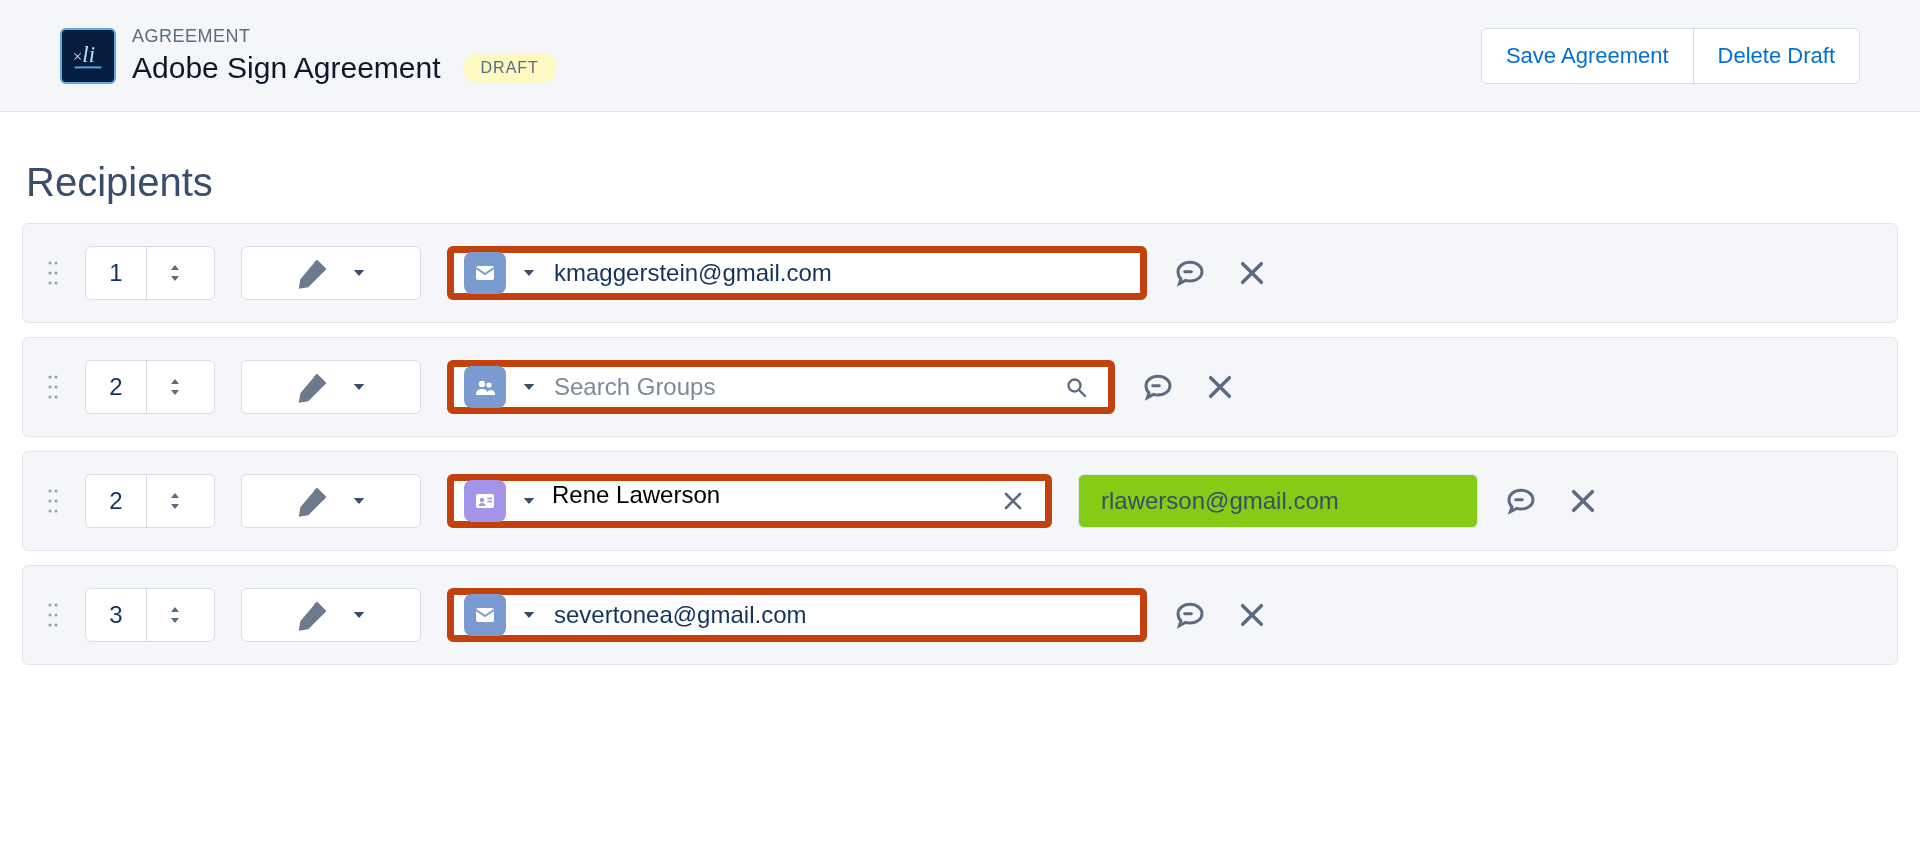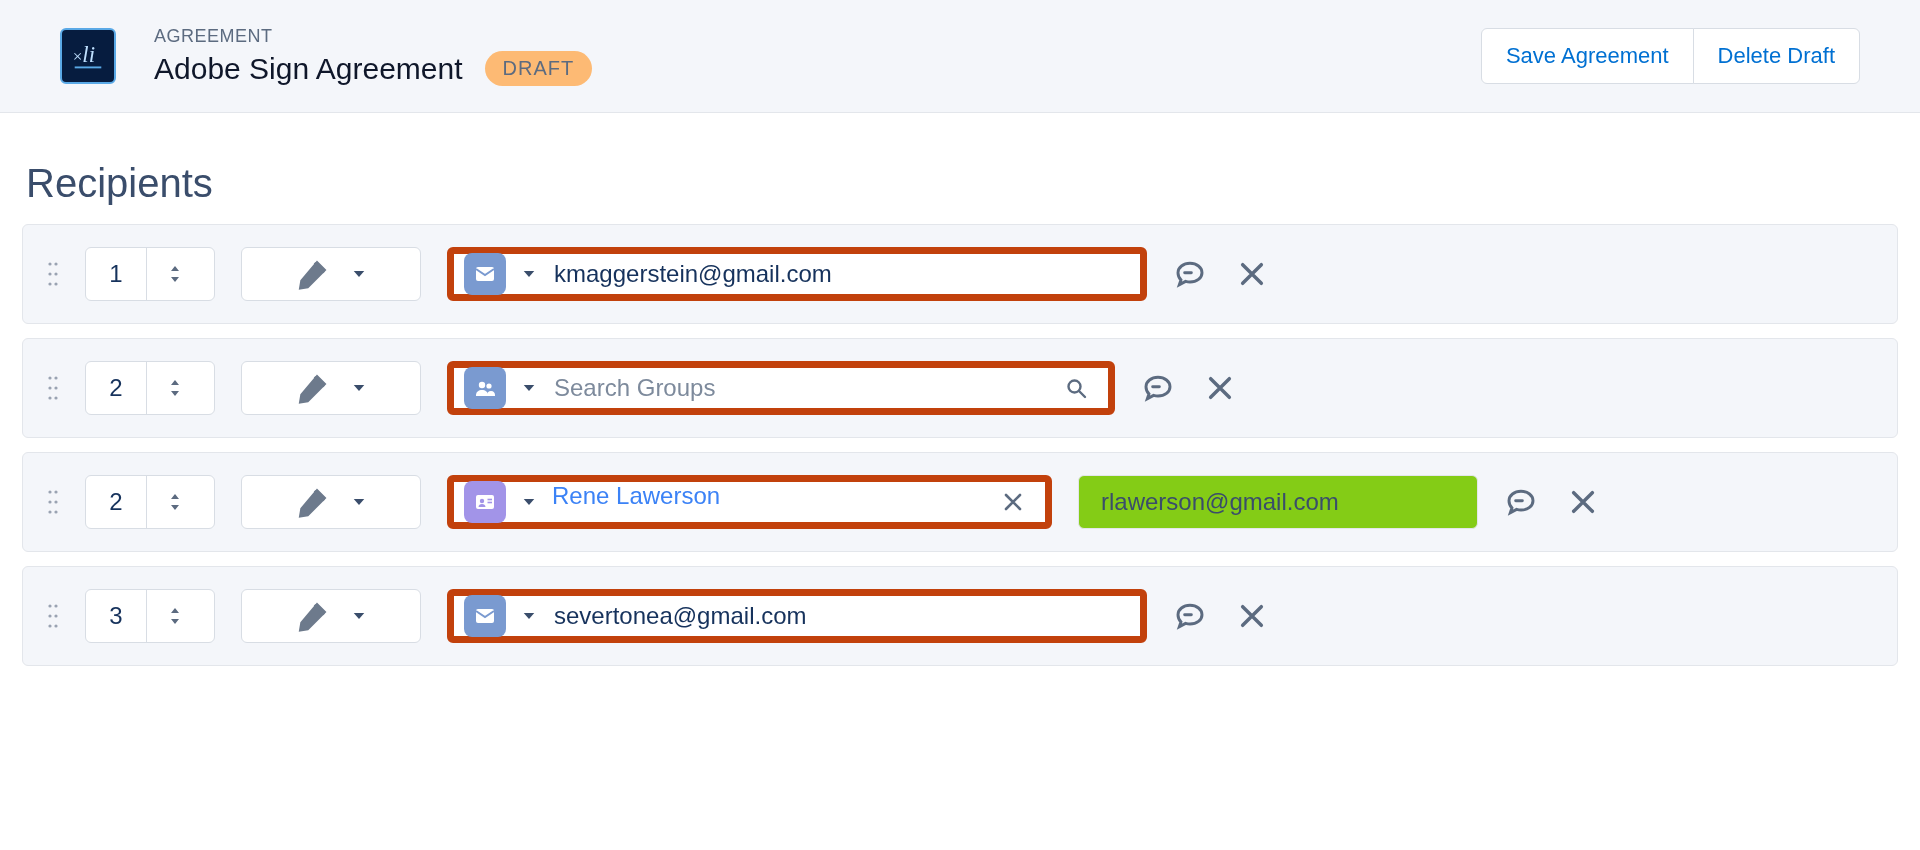--- a/index.html
+++ b/index.html
@@ -17,21 +17,21 @@
     display: flex;
     align-items: center;
     justify-content: space-between;
     padding: 26px 60px 26px 60px;
     background: #f4f6fa;
     border-bottom: 1px solid #e3e6eb;
   }
   .page-header-left {
     display: flex;
     align-items: center;
-    gap: 38px;
+    gap: 16px;
   }
   .app-icon {
     width: 56px;
     height: 56px;
     border-radius: 6px;
     background: #061c3f;
     border: 2px solid #5aa9e6;
     display: flex;
     align-items: center;
     justify-content: center;
@@ -46,23 +46,23 @@
   .header-title-row { display: flex; align-items: center; gap: 22px; }
   .header-title {
     font-size: 30px;
     font-weight: 400;
     color: #0f172a;
   }
   .badge {
     display: inline-block;
     padding: 6px 18px;
     border-radius: 20px;
-    background: #fdba74;
+    background: #fef9c3;
     color: #5c6b80;
-    font-size: 20px;
+    font-size: 16px;
     letter-spacing: 1px;
     text-align: right;
   }
 
   .header-actions { display: flex; }
   .header-btn {
     background: #ffffff;
     border: 1px solid #d8dde4;
     color: #0070d2;
     font-size: 22px;
@@ -187,21 +187,21 @@
 
   .combo-value {
     font-size: 24px;
     color: #16325c;
     flex-grow: 1;
     border: none;
     outline: none;
     background: transparent;
     height: 100%;
   }
-  .combo-value.link { color: #3b82f6; cursor: pointer; }
+  .combo-value.link { color: #000000; cursor: pointer; }
   .combo-value::placeholder { color: #7d8a9c; }
 
   .icon-btn {
     width: 28px; height: 28px; color: #5c6b80;
     cursor: pointer; flex-shrink: 0;
     display: flex; align-items: center; justify-content: center;
   }
   .icon-btn svg { width: 24px; height: 24px; }
 
   .readonly-field {

